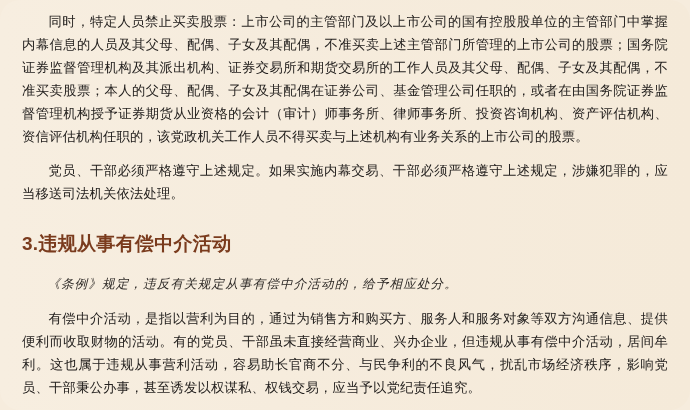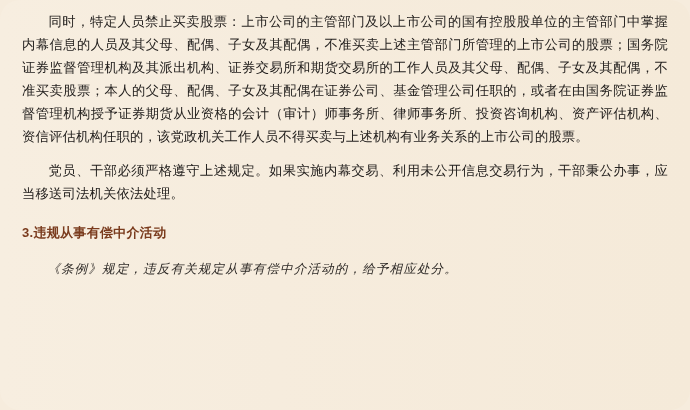--- a/index.html
+++ b/index.html
@@ -30,25 +30,25 @@
     text-justify: inter-ideograph;
     margin: 0 0 11px 0;
     text-indent: 2em;
     letter-spacing: 0.2px;
     color: #24211f;
   }
   .para.first {
     text-indent: 2em;
   }
   .heading {
-    font-size: 13px;
+    font-size: 19px;
     font-weight: bold;
     font-family: "Liberation Sans", "DejaVu Sans", sans-serif;
     color: #7a3b1d;
-    margin: 4px 0 11px 0;
+    margin: 11px 0 11px 0;
     text-indent: 0;
     letter-spacing: 0.3px;
   }
   .quote {
     font-size: 12.6px;
     line-height: 22px;
     text-indent: 2em;
     margin: 16px 0 12px 0;
     font-family: "Liberation Serif", "DejaVu Serif", serif;
     font-style: italic;
@@ -57,22 +57,23 @@
   }
   .spacer-sm { height: 4px; }
 </style>
 </head>
 <body>
 
 <div class="page">
 
   <p class="para first">同时，特定人员禁止买卖股票：上市公司的主管部门及以上市公司的国有控股股单位的主管部门中掌握内幕信息的人员及其父母、配偶、子女及其配偶，不准买卖上述主管部门所管理的上市公司的股票；国务院证券监督管理机构及其派出机构、证券交易所和期货交易所的工作人员及其父母、配偶、子女及其配偶，不准买卖股票；本人的父母、配偶、子女及其配偶在证券公司、基金管理公司任职的，或者在由国务院证券监督管理机构授予证券期货从业资格的会计（审计）师事务所、律师事务所、投资咨询机构、资产评估机构、资信评估机构任职的，该党政机关工作人员不得买卖与上述机构有业务关系的上市公司的股票。</p>
 
-  <p class="para">党员、干部必须严格遵守上述规定。如果实施内幕交易、利用未公开信息交易行为，干部秉公办事，应当移送司法机关依法处理。</p>
+  <p class="para">党员、干部必须严格遵守上述规定。如果实施内幕交易、干部必须严格遵守上述规定，涉嫌犯罪的，应当移送司法机关依法处理。</p>
 
   <div class="spacer-sm"></div>
 
   <h3 class="heading">3.违规从事有偿中介活动</h3>
 
   <p class="quote">《条例》规定，违反有关规定从事有偿中介活动的，给予相应处分。</p>
 
+  <p class="para">有偿中介活动，是指以营利为目的，通过为销售方和购买方、服务人和服务对象等双方沟通信息、提供便利而收取财物的活动。有的党员、干部虽未直接经营商业、兴办企业，但违规从事有偿中介活动，居间牟利。这也属于违规从事营利活动，容易助长官商不分、与民争利的不良风气，扰乱市场经济秩序，影响党员、干部秉公办事，甚至诱发以权谋私、权钱交易，应当予以党纪责任追究。</p>
 
 </div>
 
 </body></html>

